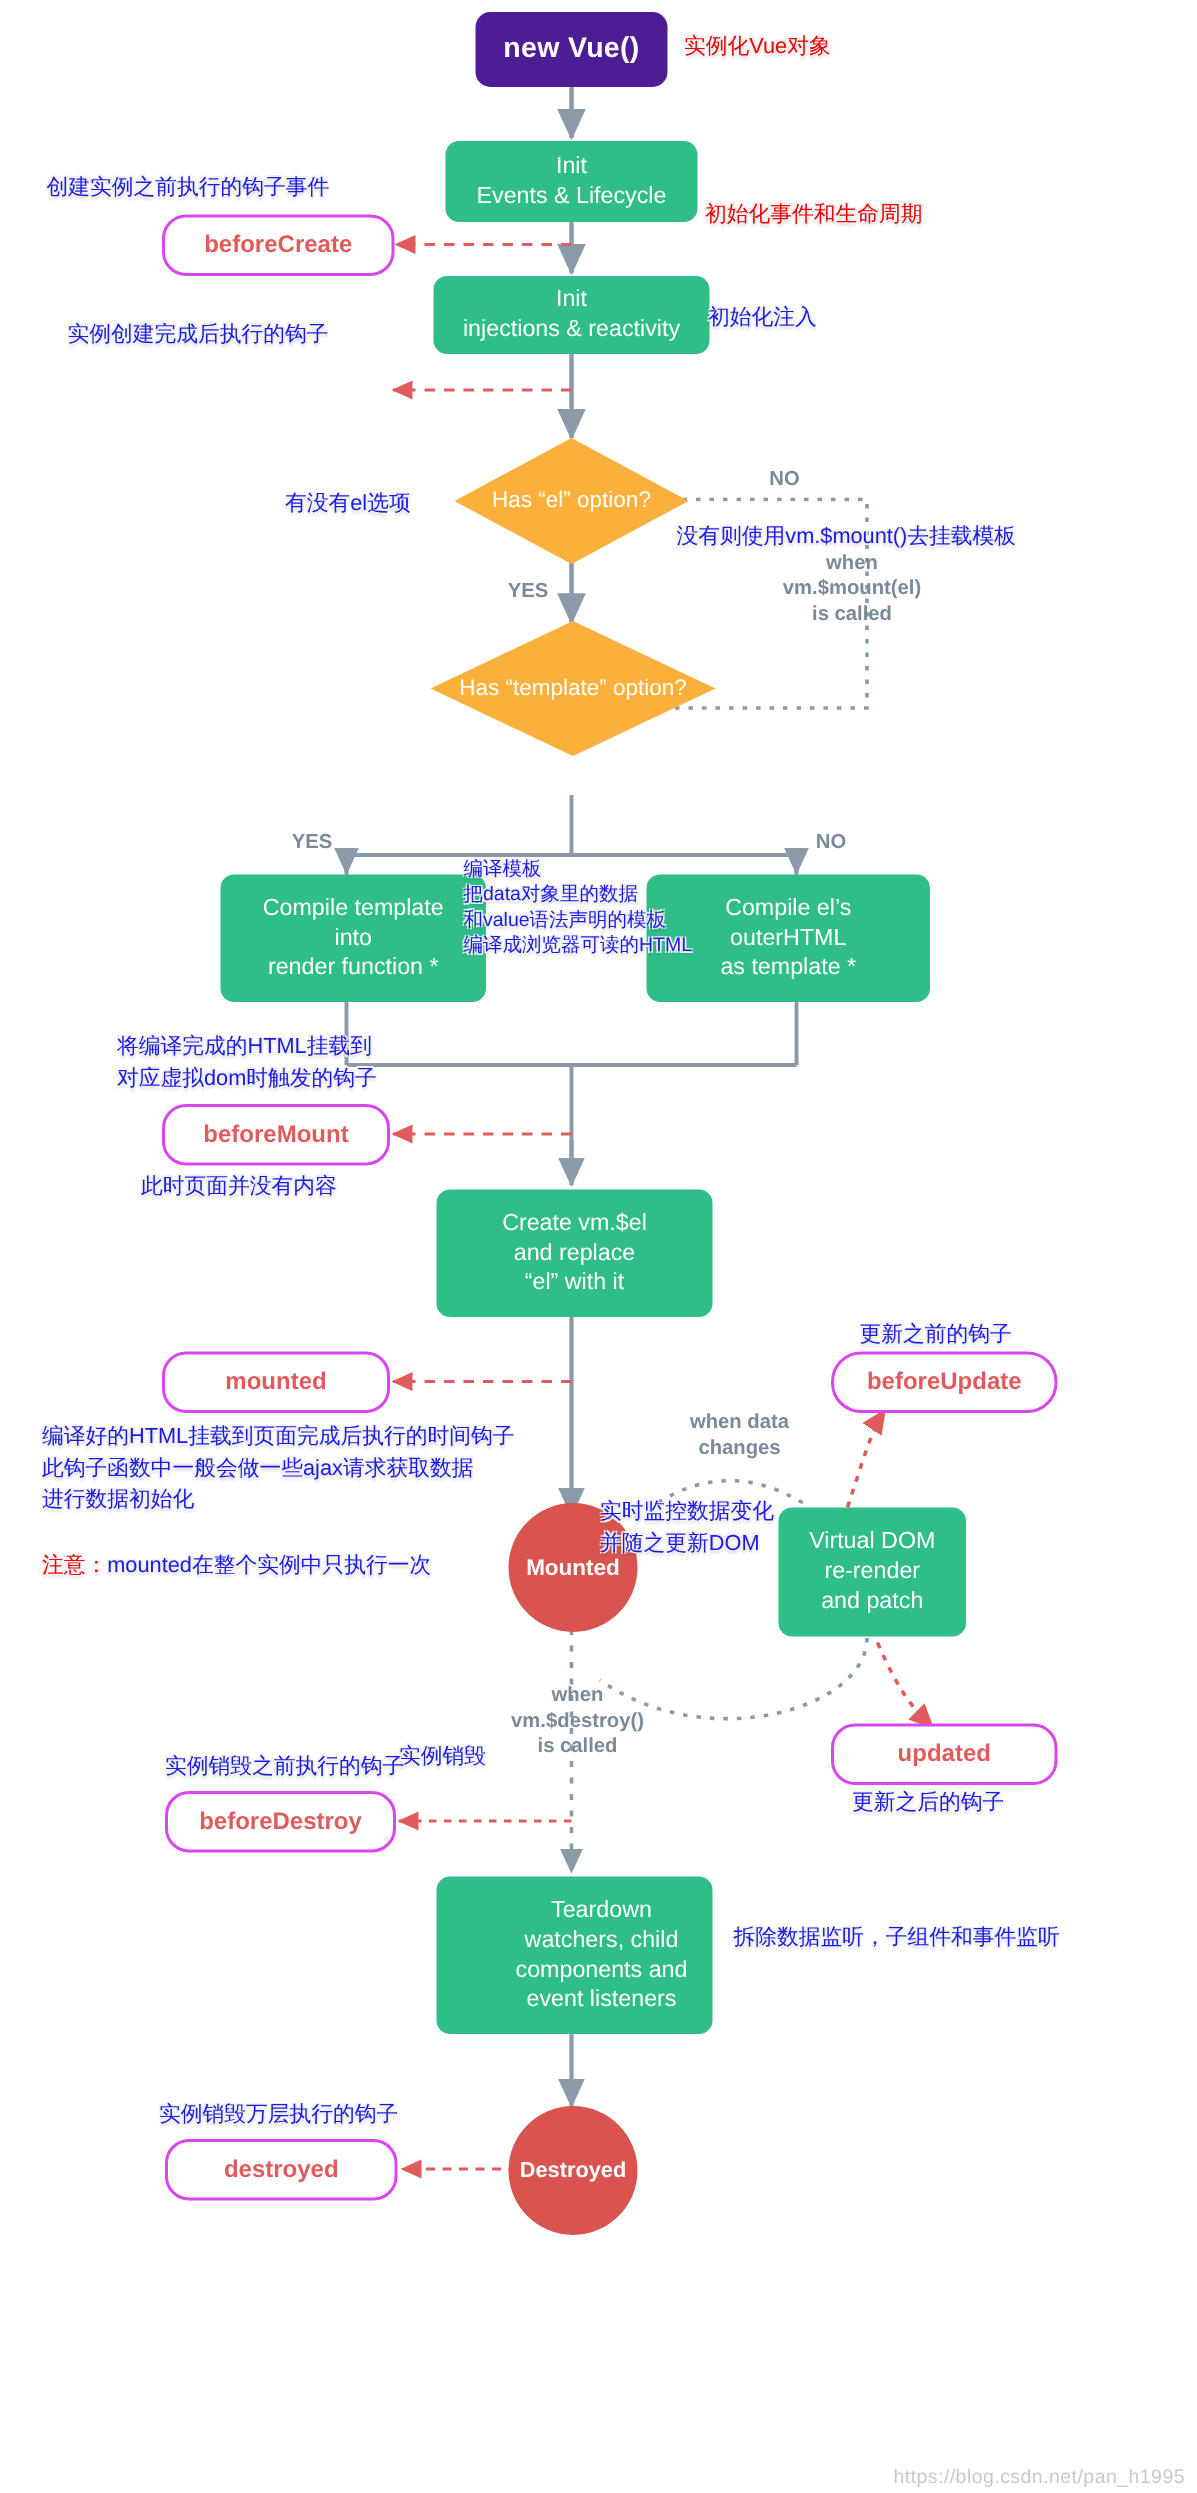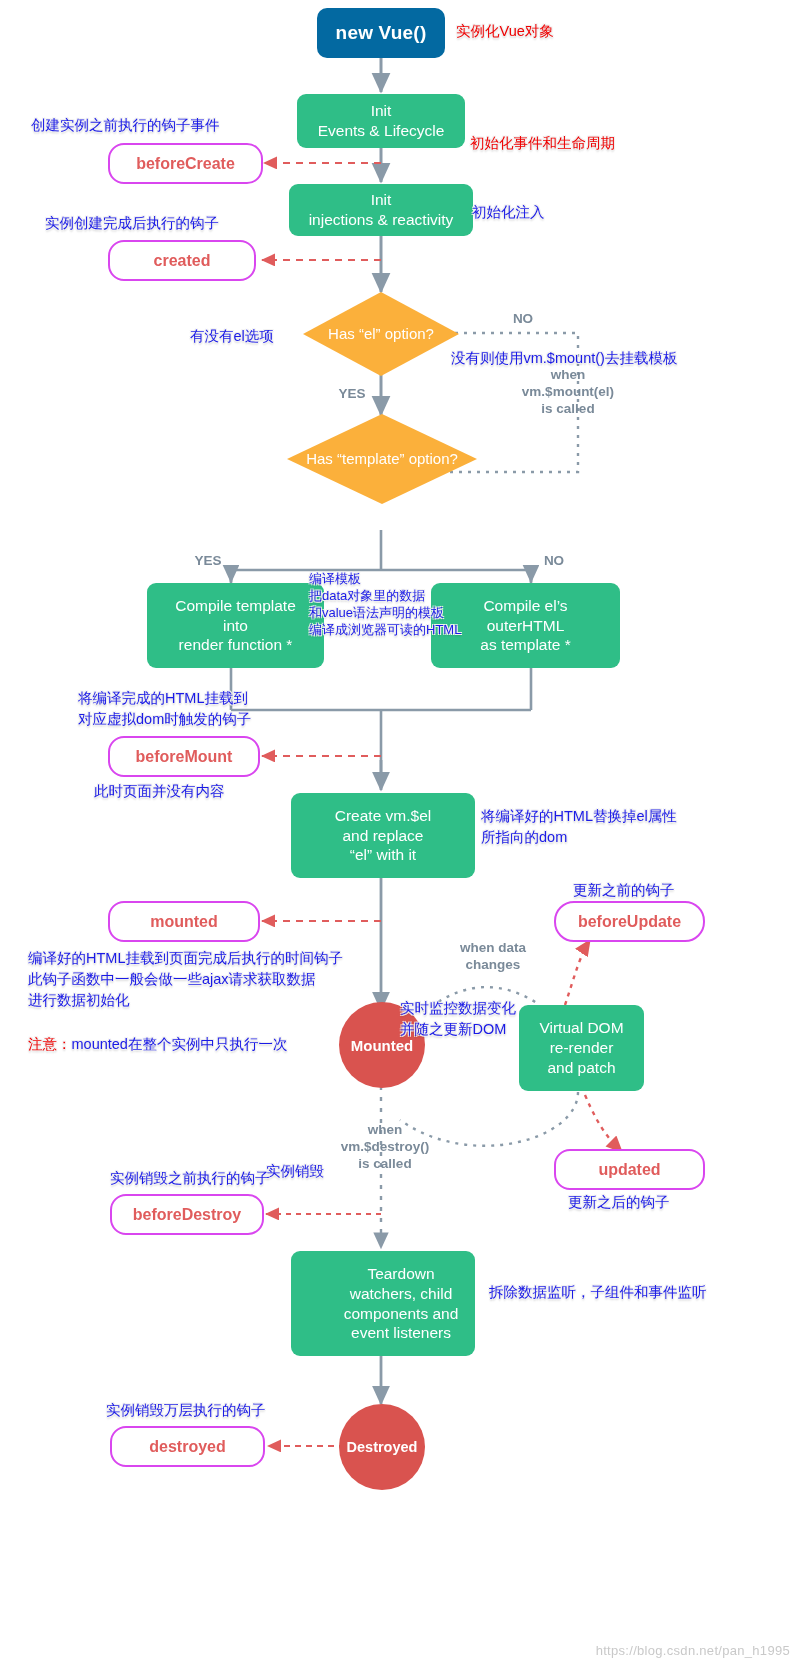--- a/index.html
+++ b/index.html
@@ -12,21 +12,21 @@
     width:798px;
     height:1662px;
     overflow:hidden;
     background:#fff;
   }
   svg.wires{position:absolute;left:0;top:0;width:798px;height:1662px;pointer-events:none;}
 
   .node{position:absolute;box-sizing:border-box;display:flex;align-items:center;justify-content:center;text-align:center;}
 
   .box-dark{
-    background:#0369a1;color:#ffffff;border-radius:10px;
+    background:#4c1d95;color:#ffffff;border-radius:10px;
     font-size:19px;font-weight:bold;letter-spacing:.2px;
   }
   .box-green{
     background:#2fbe87;color:#ffffff;border-radius:9px;
     font-size:15.5px;line-height:1.28;font-weight:400;
   }
   .diamond-wrap{position:absolute;}
   .diamond{
     position:absolute;left:0;top:0;width:100%;height:100%;
     background:#fbb03b;
@@ -172,21 +172,20 @@
   <div class="node box-green" style="left:291px;top:1251px;width:184px;height:105px;white-space:pre-line;padding-left:36px;">Teardown
 watchers, child
 components and
 event listeners</div>
 
   <div class="node circle" style="left:339px;top:1002px;width:86px;height:86px;">Mounted</div>
 
   <div class="node circle destroyed" style="left:339px;top:1404px;width:86px;height:86px;">Destroyed</div>
 
   <div class="node hook" style="left:108px;top:143px;width:155px;height:41px;">beforeCreate</div>
-  <div class="node hook" style="left:108px;top:240px;width:148px;height:41px;">created</div>
   <div class="node hook" style="left:108px;top:736px;width:152px;height:41px;">beforeMount</div>
   <div class="node hook" style="left:108px;top:901px;width:152px;height:41px;">mounted</div>
   <div class="node hook" style="left:554px;top:901px;width:151px;height:41px;border-radius:20px;">beforeUpdate</div>
   <div class="node hook" style="left:554px;top:1149px;width:151px;height:41px;">updated</div>
   <div class="node hook" style="left:110px;top:1194px;width:154px;height:41px;">beforeDestroy</div>
   <div class="node hook" style="left:110px;top:1426px;width:155px;height:41px;">destroyed</div>
 
   <div class="lbl" style="left:500px;top:311px;width:46px;">NO</div>
   <div class="lbl" style="left:327px;top:386px;width:50px;">YES</div>
   <div class="lbl" style="left:500px;top:367px;width:136px;">when
@@ -207,22 +206,20 @@
   <div class="anno" style="left:472px;top:202px;">初始化注入</div>
   <div class="anno" style="left:190px;top:326px;">有没有el选项</div>
   <div class="anno" style="left:451px;top:348px;">没有则使用vm.$mount()去挂载模板</div>
   <div class="anno" style="left:309px;top:570px;font-size:13px;line-height:1.32;">编译模板
 把data对象里的数据
 和value语法声明的模板
 编译成浏览器可读的HTML</div>
   <div class="anno" style="left:78px;top:688px;">将编译完成的HTML挂载到
 对应虚拟dom时触发的钩子</div>
   <div class="anno" style="left:78px;top:781px;padding-left:16px;">此时页面并没有内容</div>
-  <div class="anno" style="left:481px;top:806px;">将编译好的HTML替换掉el属性
-所指向的dom</div>
   <div class="anno" style="left:573px;top:880px;">更新之前的钩子</div>
 
   <div class="anno" style="left:28px;top:948px;">编译好的HTML挂载到页面完成后执行的时间钩子</div>
   <div class="anno" style="left:28px;top:969px;">此钩子函数中一般会做一些ajax请求获取数据</div>
   <div class="anno" style="left:28px;top:990px;">进行数据初始化</div>
   <div class="anno" style="left:28px;top:1013px;">
     <span class="red">注意：</span><span>mounted在整个实例中只执行一次</span>
   </div>
 
   <div class="anno" style="left:400px;top:998px;">实时监控数据变化

